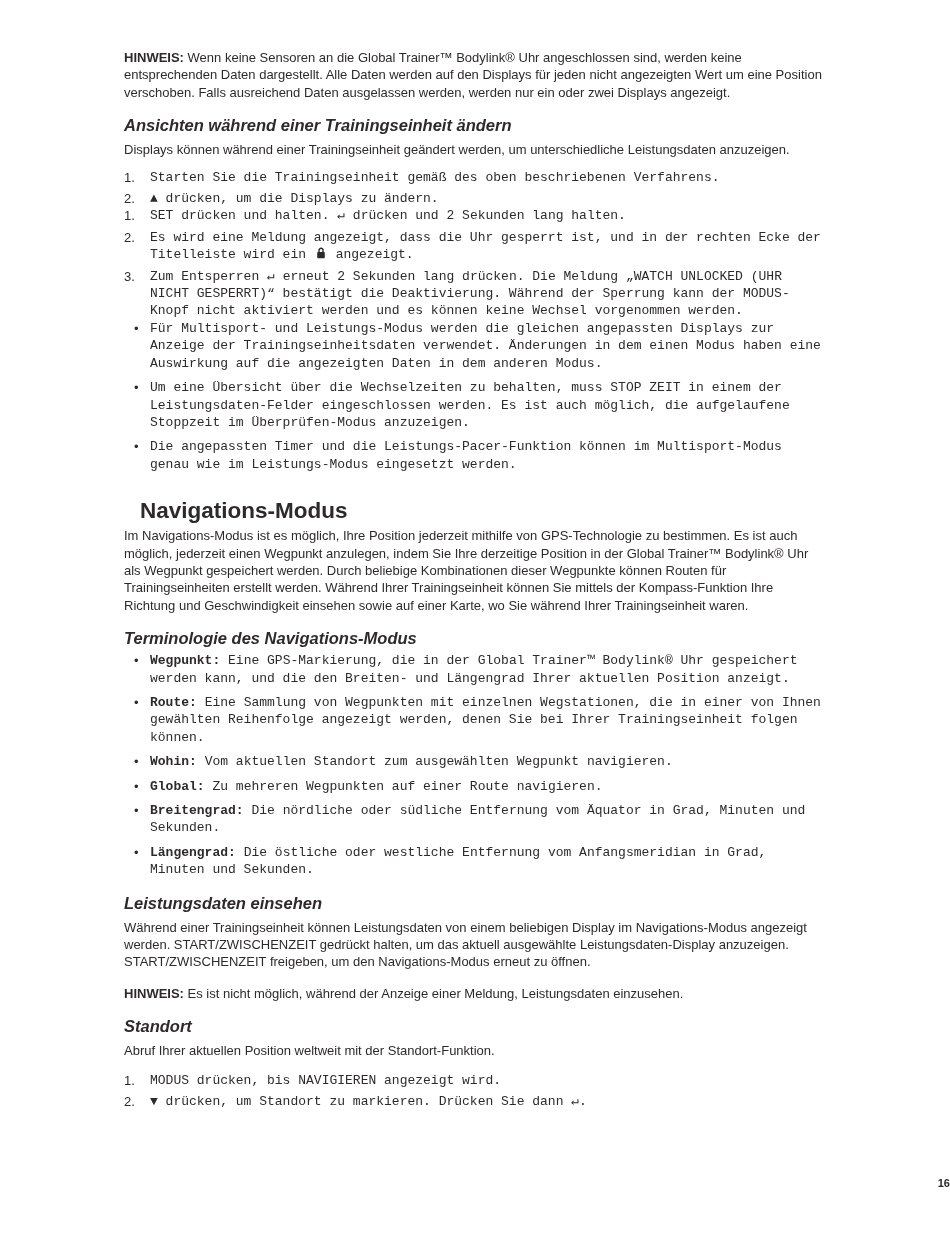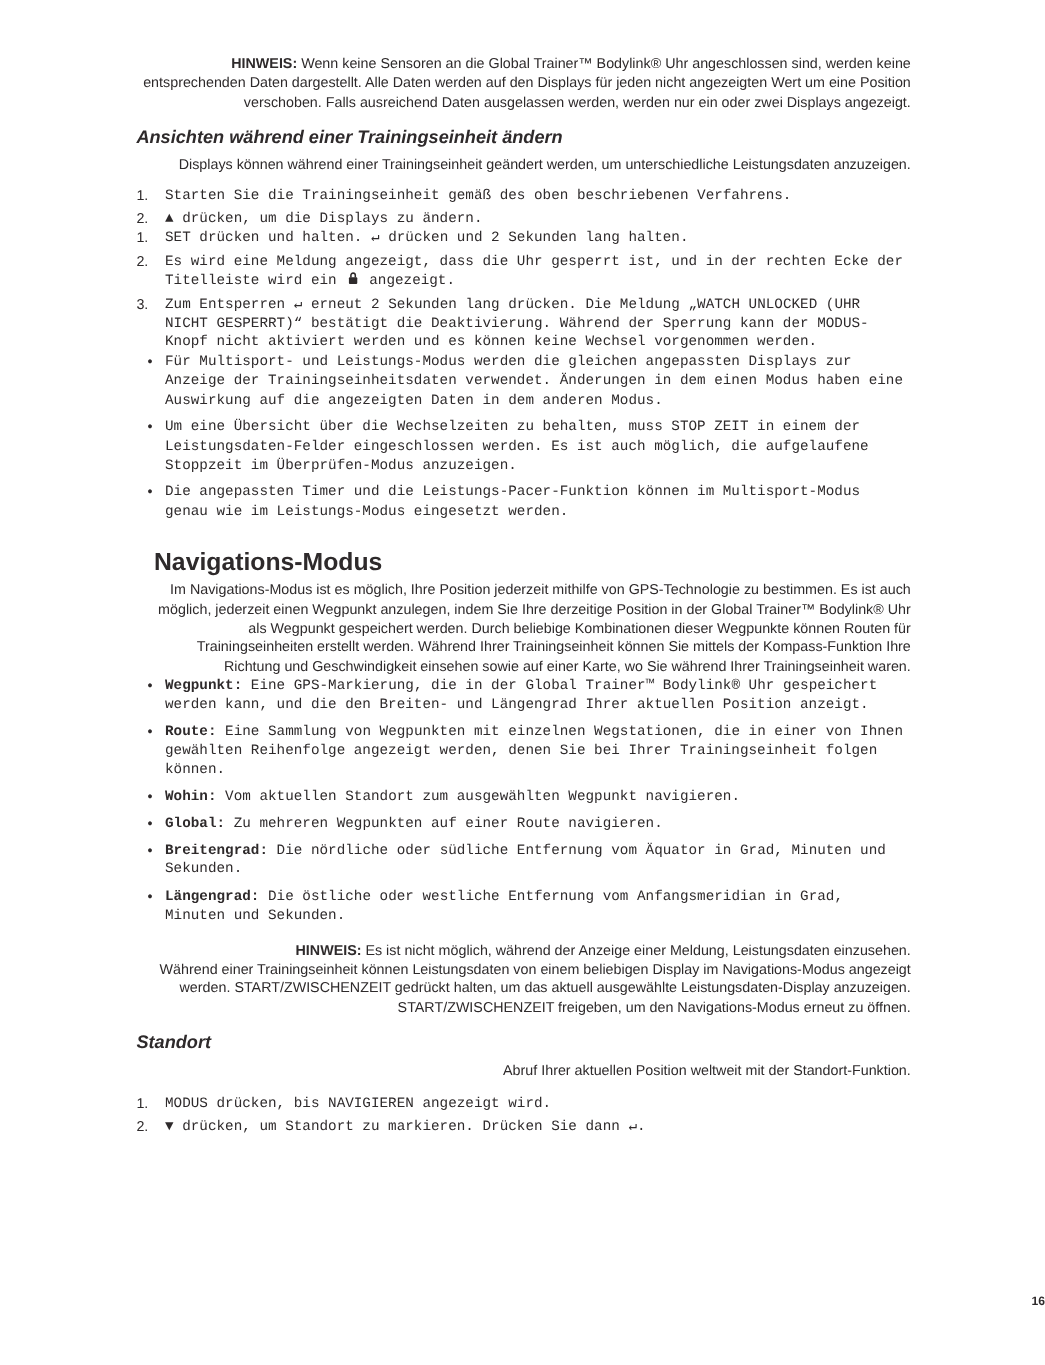--- a/index.html
+++ b/index.html
@@ -4,21 +4,21 @@
 <style>
   html, body { margin: 0; padding: 0; }
   body {
     width: 950px; height: 1241px; position: relative;
     background: #ffffff;
     font-family: "Liberation Sans", "DejaVu Sans", sans-serif;
     color: #2e2a2b;
     overflow: hidden;
   }
   .content { position: absolute; left: 124px; top: 49px; width: 704px; }
-  .body { font-size: 13px; line-height: 1.34; margin: 0; text-align: right; }
+  .body { font-size: 13px; line-height: 1.34; margin: 0; }
   strong { font-weight: bold; }
   h1.main { font-size: 22.5px; font-weight: bold; margin: 25px 16px 3px; }
   h2.sec { font-size: 16.5px; font-weight: bold; font-style: italic; margin: 15px 0 6px; }
   h2.sec.tight { margin-bottom: 4px; }
   .list { margin: 0; }
   .mt10 { margin-top: 10px; }
   .mt12 { margin-top: 12px; }
   .mt14 { margin-top: 14px; }
   .mb14 { margin-bottom: 14px; }
   .li { display: flex; font-size: 13px; line-height: 1.34; margin-bottom: 4px; }
@@ -90,20 +90,21 @@
     </div>
     <div class="li bullet-row">
       <span class="blt">•</span>
       <span class="txt">Die angepassten Timer und die Leistungs-Pacer-Funktion können im Multisport-Modus genau wie im Leistungs-Modus eingesetzt werden.</span>
     </div>
   </div>
 
   <h1 class="main">Navigations-Modus</h1>
   <p class="body">Im Navigations-Modus ist es möglich, Ihre Position jederzeit mithilfe von GPS-Technologie zu bestimmen. Es ist auch möglich, jederzeit einen Wegpunkt anzulegen, indem Sie Ihre derzeitige Position in der Global Trainer™ Bodylink® Uhr als Wegpunkt gespeichert werden. Durch beliebige Kombinationen dieser Wegpunkte können Routen für Trainingseinheiten erstellt werden. Während Ihrer Trainingseinheit können Sie mittels der Kompass-Funktion Ihre Richtung und Geschwindigkeit einsehen sowie auf einer Karte, wo Sie während Ihrer Trainingseinheit waren.</p>
 
+  <h2 class="sec tight">Terminologie des Navigations-Modus</h2>
   <div class="list blist">
     <div class="li bullet-row">
       <span class="blt">•</span>
       <span class="txt">
         <strong>Wegpunkt:</strong>
         <span>Eine GPS-Markierung, die in der Global Trainer™ Bodylink® Uhr gespeichert werden kann, und die den Breiten- und Längengrad Ihrer aktuellen Position anzeigt.</span>
       </span>
     </div>
     <div class="li bullet-row">
       <span class="blt">•</span>
@@ -135,25 +136,26 @@
     </div>
     <div class="li bullet-row">
       <span class="blt">•</span>
       <span class="txt">
         <strong>Längengrad:</strong>
         <span>Die östliche oder westliche Entfernung vom Anfangsmeridian in Grad, Minuten und Sekunden.</span>
       </span>
     </div>
   </div>
 
+  <h2 class="sec">Leistungsdaten einsehen</h2>
+  <p class="body">Während einer Trainingseinheit können Leistungsdaten von einem beliebigen Display im Navigations-Modus angezeigt werden. START/ZWISCHENZEIT gedrückt halten, um das aktuell ausgewählte Leistungsdaten-Display anzuzeigen. START/ZWISCHENZEIT freigeben, um den Navigations-Modus erneut zu öffnen.</p>
   <p class="body mt14">
     <strong>HINWEIS:</strong>
     <span>Es ist nicht möglich, während der Anzeige einer Meldung, Leistungsdaten einzusehen.</span>
   </p>
-  <p class="body">Während einer Trainingseinheit können Leistungsdaten von einem beliebigen Display im Navigations-Modus angezeigt werden. START/ZWISCHENZEIT gedrückt halten, um das aktuell ausgewählte Leistungsdaten-Display anzuzeigen. START/ZWISCHENZEIT freigeben, um den Navigations-Modus erneut zu öffnen.</p>
 
   <h2 class="sec">Standort</h2>
   <p class="body">Abruf Ihrer aktuellen Position weltweit mit der Standort-Funktion.</p>
   <div class="list mt12">
     <div class="li">
       <span class="num">1.</span>
       <span class="txt">MODUS drücken, bis NAVIGIEREN angezeigt wird.</span>
     </div>
     <div class="li">
       <span class="num">2.</span>

